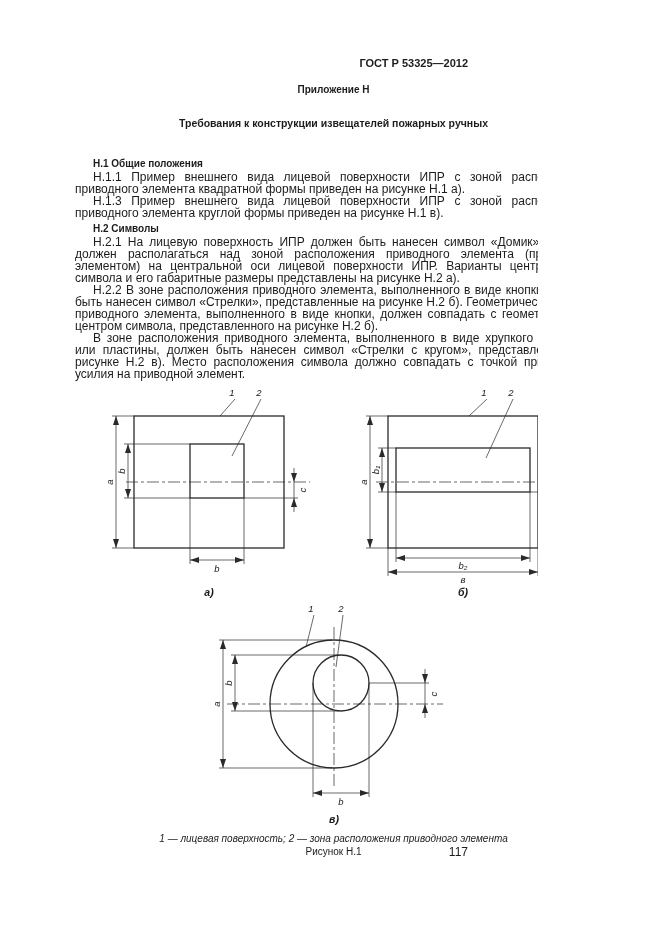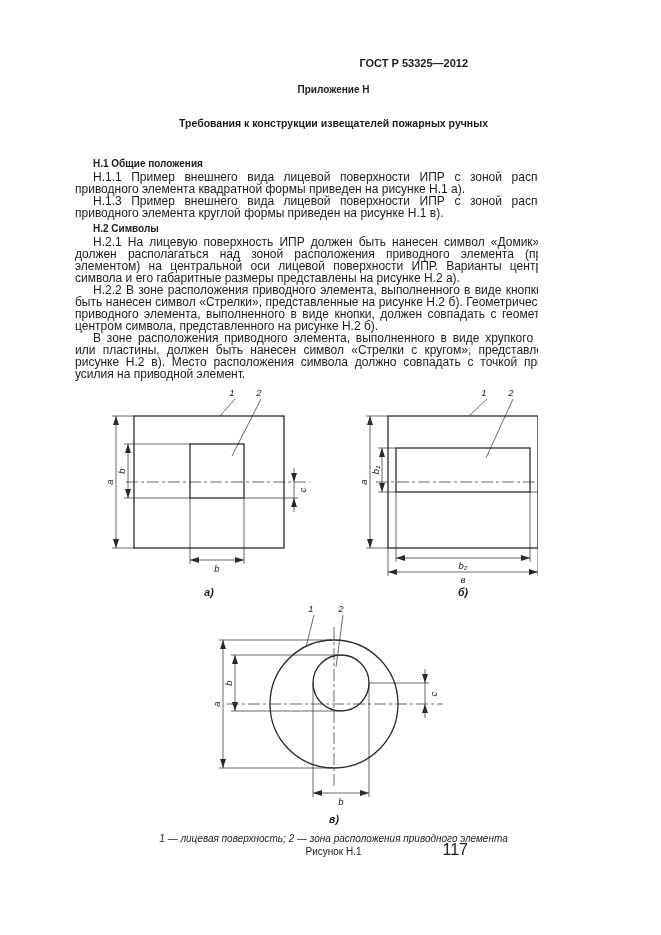--- a/index.html
+++ b/index.html
@@ -13,21 +13,21 @@
   .content { position: absolute; left: 75px; top: 12px; width: 517px; }
   .annex { margin-top: 72px; text-align: center; font-size: 10px; font-weight: bold; line-height: 12.5px; }
   .page-title { margin: 20px 0 0; text-align: center; font-size: 10.5px; font-weight: bold; }
   .section-heading { margin: 29px 0 2px; font-size: 10px; font-weight: bold; text-indent: 18px; }
   .section-heading.second { margin-top: 4px; }
   p.para { margin: 0; font-size: 12px; line-height: 12px; text-align: justify; text-indent: 18px; }
   .figures-row { margin-top: 6px; display: flex; justify-content: center; gap: 4px; }
   .figure-c-wrap { display: flex; justify-content: center; }
   .legend { margin-top: 4px; text-align: center; font-size: 10px; font-style: italic; color: #222; }
   .figure-caption { margin-top: 2px; text-align: center; font-size: 10px; }
-  .page-number { position: absolute; right: 70px; bottom: 76px; font-size: 16px; margin-top: 18px; }
+  .page-number { position: absolute; right: 70px; bottom: 76px; font-size: 12px; margin-top: 18px; }
 
   .fig-svg .shape { fill: none; stroke: #2a2a2a; stroke-width: 1.3; }
   .fig-svg .dim { stroke: #2a2a2a; stroke-width: 0.7; fill: none; }
   .fig-svg .ext { stroke: #2a2a2a; stroke-width: 0.7; fill: none; }
   .fig-svg .cl  { stroke: #2a2a2a; stroke-width: 0.7; fill: none; stroke-dasharray: 12 3 3 3; }
   .fig-svg text { font-family: "Liberation Sans", sans-serif; font-size: 9.5px; font-style: italic; fill: #1a1a1a; }
   .fig-svg .sublabel { font-size: 10.5px; font-weight: bold; }
 </style>
 </head>
 <body>

